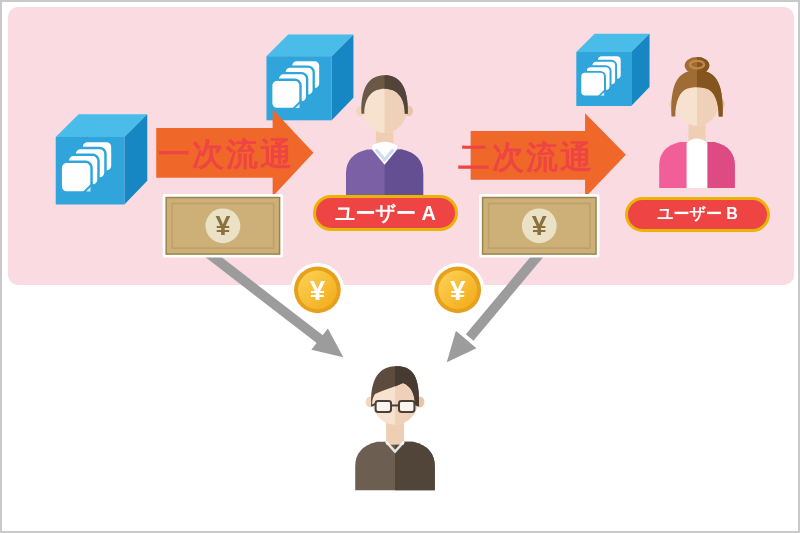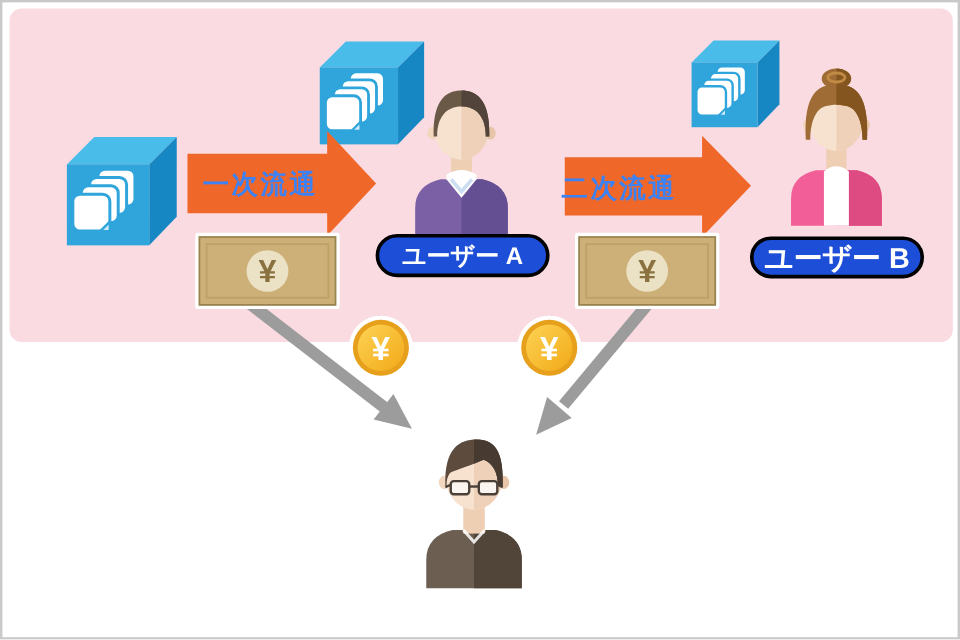--- a/index.html
+++ b/index.html
@@ -7,32 +7,32 @@
     position:relative; width:800px; height:533px; box-sizing:border-box;
     background:#fff; border:2px solid #c9c9c9; overflow:hidden;
     font-family:"Liberation Sans","DejaVu Sans",sans-serif;
   }
   .panel {
     position:absolute; left:6px; top:5px; width:786px; height:278px;
     background:#f9dbe1; border-radius:10px;
   }
   svg.layer { position:absolute; left:0; top:0; width:796px; height:529px; }
   .arrow-label {
-    position:absolute; color:#3b82f6; font-weight:bold; font-size:22px;
+    position:absolute; color:#ef4444; font-weight:bold; font-size:32px;
     letter-spacing:2px; text-align:center; line-height:30px; white-space:nowrap;
   }
   #flow1-label { left:156px; top:137px; width:118px; }
   #flow2-label { left:456px; top:140px; width:116px; }
   .pill {
-    position:absolute; box-sizing:border-box; background:#1d4ed8;
-    border:3px solid #000000; border-radius:999px; color:#fff; font-weight:bold;
+    position:absolute; box-sizing:border-box; background:#ef4444;
+    border:3px solid #eab308; border-radius:999px; color:#fff; font-weight:bold;
     display:flex; align-items:center; justify-content:center; white-space:nowrap;
   }
   #pill-a { left:311px; top:193px; width:145px; height:36px; font-size:20px; }
-  #pill-b { left:623px; top:195px; width:145px; height:35px; font-size:24px;text-align:right; }
+  #pill-b { left:623px; top:195px; width:145px; height:35px; font-size:16px;text-align:right; }
   #pill-p { left:284px; top:485px; width:229px; height:38px; font-size:21px; letter-spacing:1px; }
 </style>
 </head>
 <body>
 
 <div class="stage">
 
   <div class="panel"></div>
 
   <svg class="layer" viewBox="0 0 800 533" preserveAspectRatio="none">

